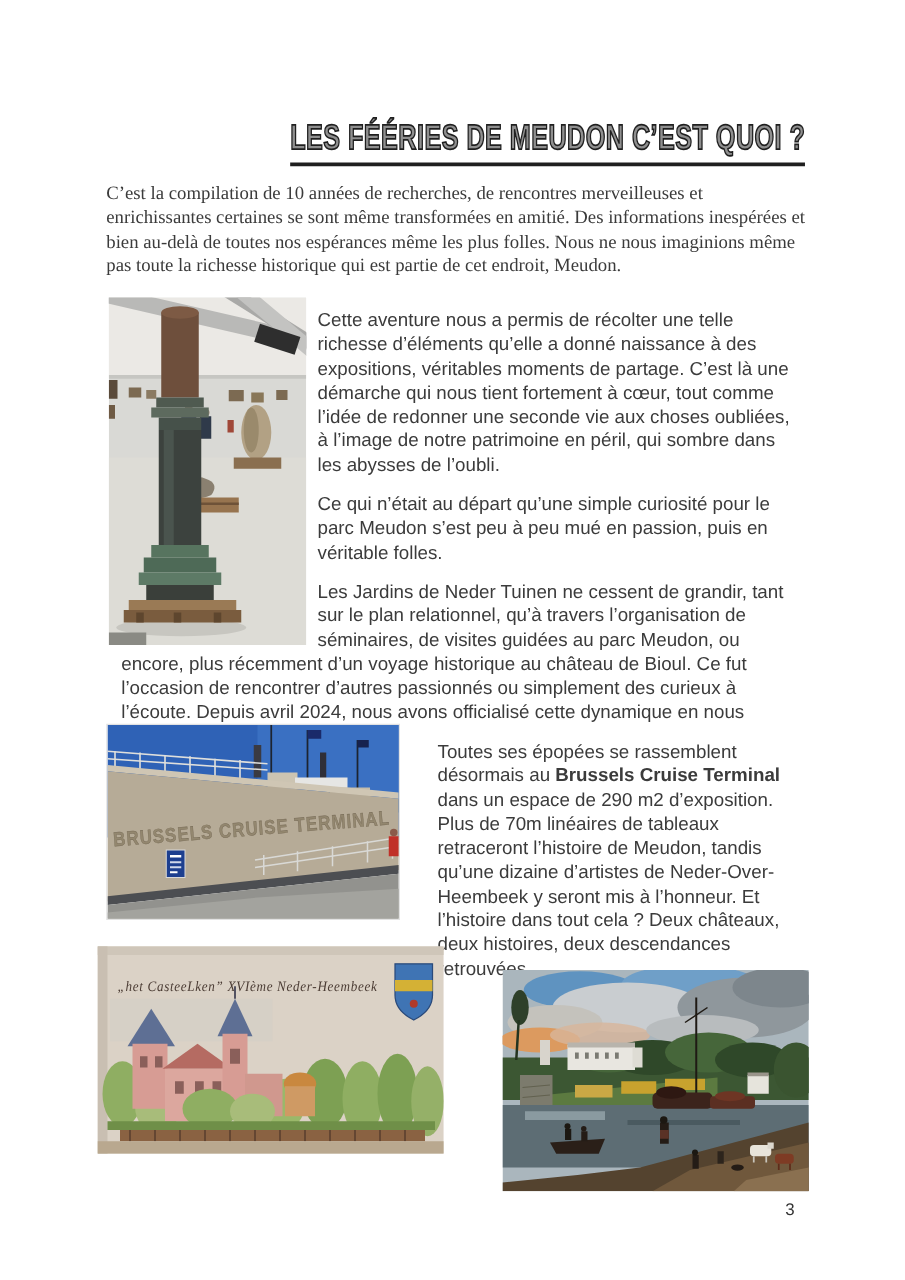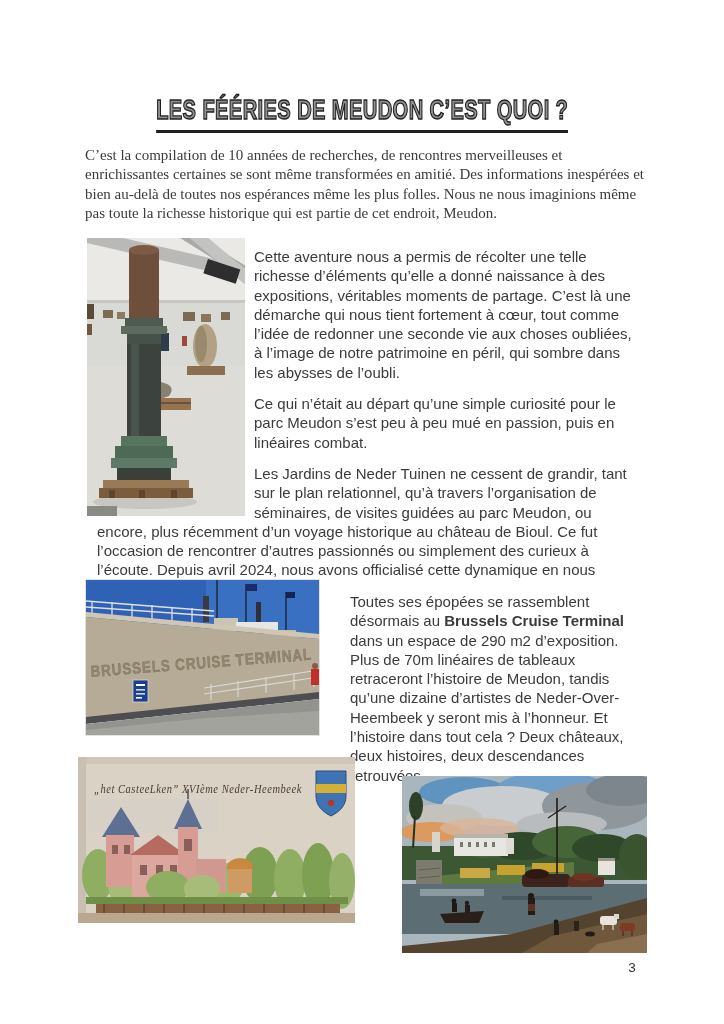--- a/index.html
+++ b/index.html
@@ -1,20 +1,20 @@
 <!DOCTYPE html>
 <html><head>
 <meta charset="utf-8">
 <style>
   html,body{margin:0;padding:0;}
   body{
     width:724px;height:1024px;position:relative;background:#ffffff;
     font-family:"Liberation Sans", sans-serif;color:#3b3b3b;overflow:hidden;
   }
-  .title-row{position:absolute;top:94px;left:0;width:724px;text-align:center;}
+  .title-row{position:absolute;top:94px;left:0;width:724px;text-align:right;}
   .doc-title{
     display:inline-block;white-space:nowrap;
     font-size:28px;font-weight:800;letter-spacing:0.5px;
     color:#8f8f8f;-webkit-text-stroke:1.4px #1f1f1f;
     border-bottom:3px solid #1f1f1f;padding-bottom:4px;
     transform:scaleX(0.72);transform-origin:center top;
   }
   .bodytext{font-size:15px;line-height:19.3px;color:#3b3b3b;text-align:left;}
   .intro{position:absolute;left:85px;top:146px;width:560px;font-family:Liberation Serif, serif;}
   .section1{position:absolute;left:85px;top:235px;width:562px;}
@@ -96,21 +96,21 @@
         <rect x="16" y="242" width="86" height="8" fill="#9a7a55"></rect>
         <rect x="12" y="250" width="94" height="10" fill="#7a5c3e"></rect>
         <rect x="22" y="252" width="6" height="8" fill="#5e462e"></rect>
         <rect x="52" y="252" width="6" height="8" fill="#5e462e"></rect>
         <rect x="84" y="252" width="6" height="8" fill="#5e462e"></rect>
       </g>
       <rect x="0" y="268" width="30" height="10" fill="#8a8a84"></rect>
     </svg>
   </div>
   <p>Cette aventure nous a permis de récolter une telle richesse d’éléments qu’elle a donné naissance à des expositions, véritables moments de partage. C’est là une démarche qui nous tient fortement à cœur, tout comme l’idée de redonner une seconde vie aux choses oubliées, à l’image de notre patrimoine en péril, qui sombre dans les abysses de l’oubli.</p>
-  <p>Ce qui n’était au départ qu’une simple curiosité pour le parc Meudon s’est peu à peu mué en passion, puis en linéaires combat.</p>
+  <p>Ce qui n’était au départ qu’une simple curiosité pour le parc Meudon s’est peu à peu mué en passion, puis en véritable folles.</p>
   <p>Les Jardins de Neder Tuinen ne cessent de grandir, tant sur le plan relationnel, qu’à travers l’organisation de séminaires, de visites guidées au parc Meudon, ou encore, plus récemment d’un voyage historique au château de Bioul.  Ce fut l’occasion de rencontrer d’autres passionnés ou simplement des curieux à l’écoute. Depuis avril 2024, nous avons officialisé cette dynamique en nous constituant en Asbl.</p>
 </div>
 
 <div class="section2 bodytext">
   <div class="terminal-fig">
     <svg width="233" height="155" viewBox="0 0 233 155">
       <rect x="0" y="0" width="233" height="90" fill="#2f62b6"></rect>
       <rect x="120" y="0" width="113" height="70" fill="#3a70c2"></rect>
       <g stroke="#1d2430" stroke-width="1.4">
         <line x1="160" y1="4" x2="160" y2="54"></line>

